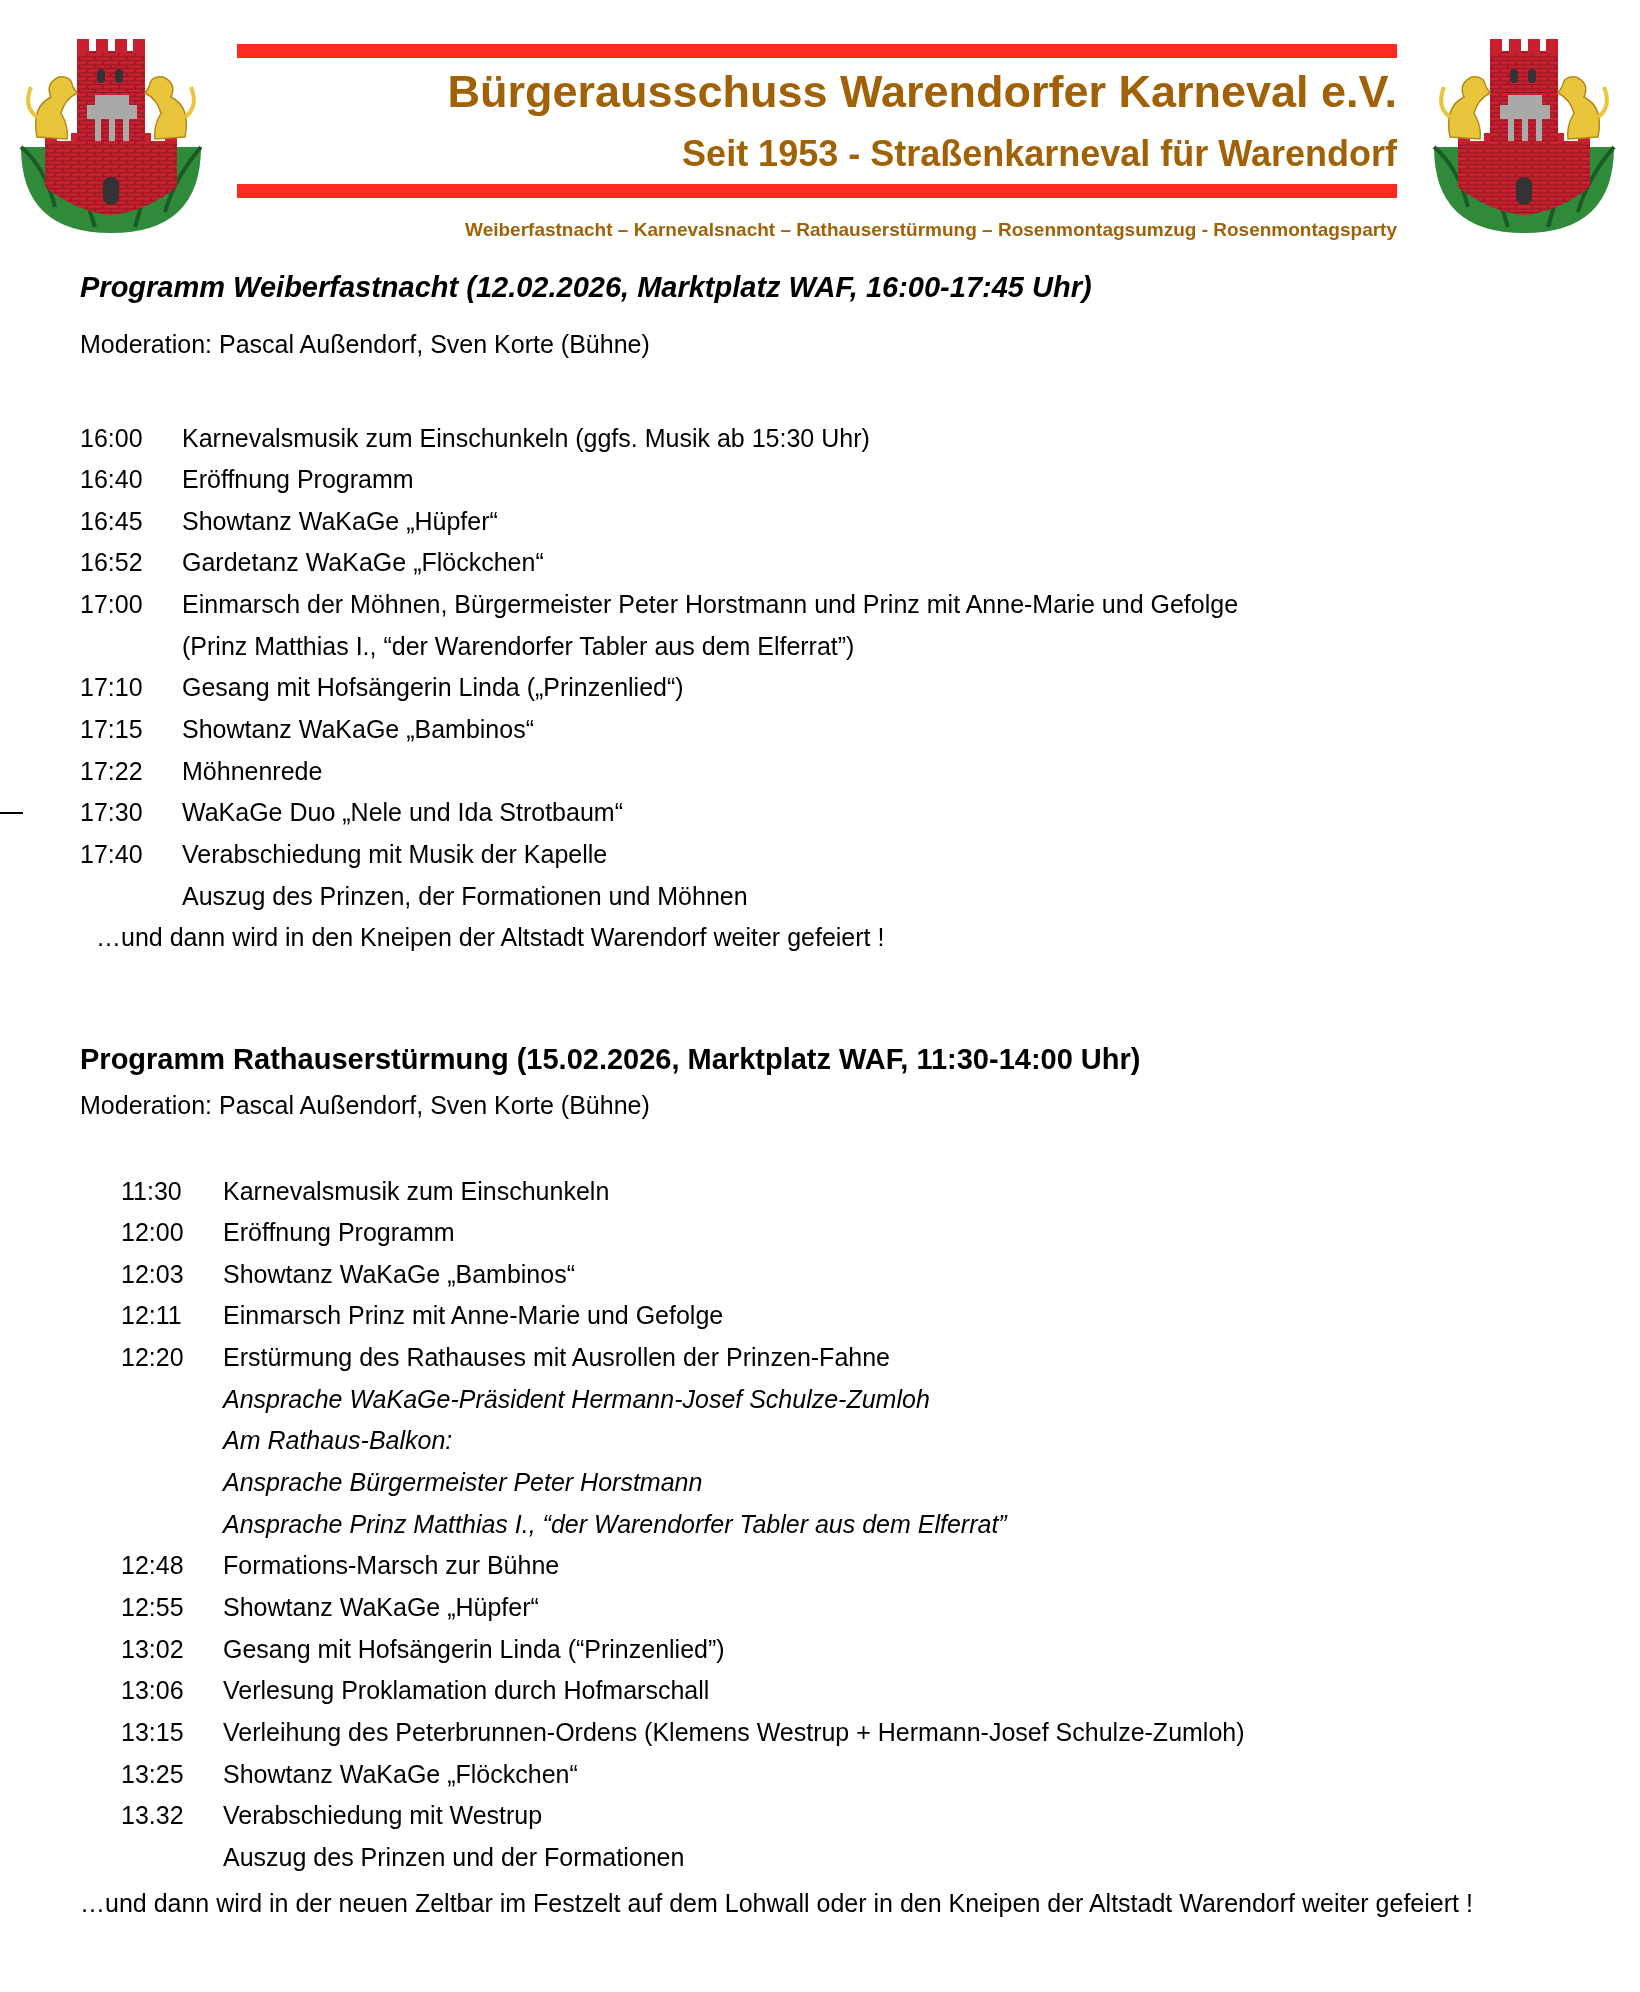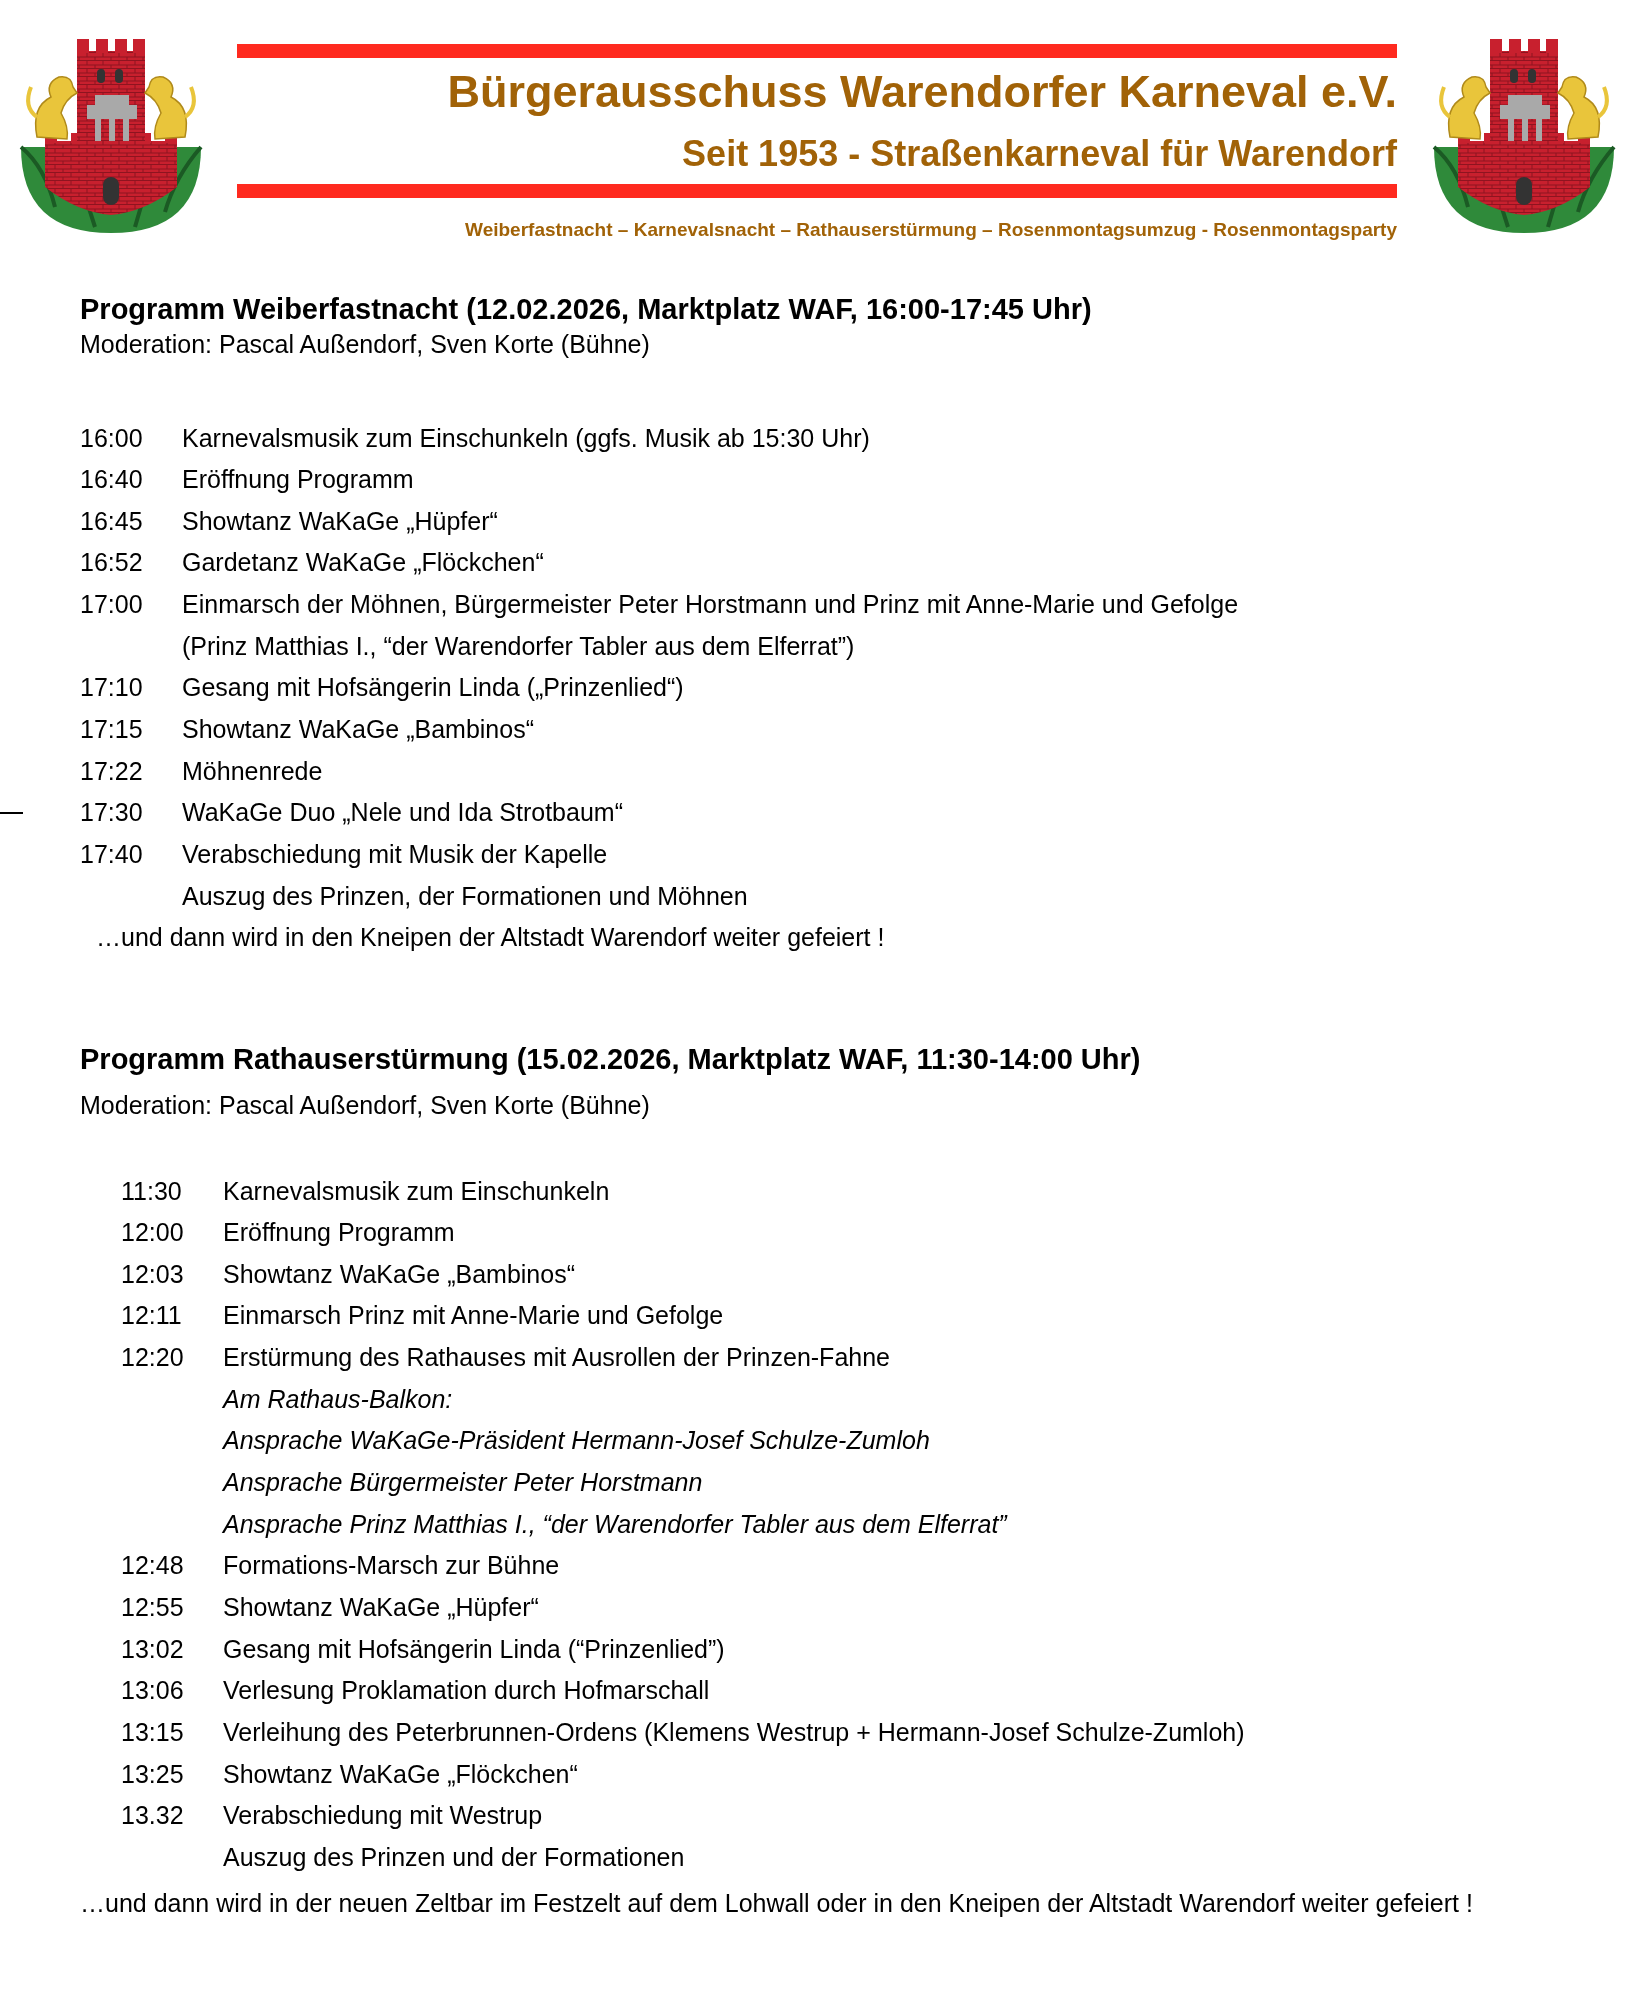--- a/index.html
+++ b/index.html
@@ -95,21 +95,21 @@
     <path d="M170 80 Q184 70 176 50" stroke="#e9c53b" stroke-width="4" fill="none"></path>
   </svg>
 </div>
 
 <div class="bar" style="top:44px;"></div>
 <div class="hdr-line hdr-title">Bürgerausschuss Warendorfer Karneval e.V.</div>
 <div class="hdr-line hdr-sub">Seit 1953 - Straßenkarneval für Warendorf</div>
 <div class="bar" style="top:184px;"></div>
 <div class="hdr-line hdr-tag">Weiberfastnacht – Karnevalsnacht – Rathauserstürmung – Rosenmontagsumzug - Rosenmontagsparty</div>
 
-<div class="sec-heading" style="top:291px;">Programm Weiberfastnacht (12.02.2026, Marktplatz WAF, 16:00-17:45 Uhr)</div>
+<div class="sec-heading" style="top:269px;font-style:italic;">Programm Weiberfastnacht (12.02.2026, Marktplatz WAF, 16:00-17:45 Uhr)</div>
 <div class="sec-mod" style="top:326px;">Moderation: Pascal Außendorf, Sven Korte (Bühne)</div>
 <div class="rows" id="rows-0" style="top:417.5px;">
     <div class="row">
       <span class="time">16:00</span>
       <span class="desc">Karnevalsmusik zum Einschunkeln (ggfs. Musik ab 15:30 Uhr)</span>
     </div>
     <div class="row">
       <span class="time">16:40</span>
       <span class="desc">Eröffnung Programm</span>
     </div>
@@ -178,25 +178,25 @@
     <div class="row">
       <span class="time">12:11</span>
       <span class="desc">Einmarsch Prinz mit Anne-Marie und Gefolge</span>
     </div>
     <div class="row">
       <span class="time">12:20</span>
       <span class="desc">Erstürmung des Rathauses mit Ausrollen der Prinzen-Fahne</span>
     </div>
     <div class="row italic">
       <span class="time"></span>
+      <span class="desc">Ansprache WaKaGe-Präsident Hermann-Josef Schulze-Zumloh</span>
+    </div>
+    <div class="row italic">
+      <span class="time"></span>
       <span class="desc">Am Rathaus-Balkon:</span>
-    </div>
-    <div class="row italic">
-      <span class="time"></span>
-      <span class="desc">Ansprache WaKaGe-Präsident Hermann-Josef Schulze-Zumloh</span>
     </div>
     <div class="row italic">
       <span class="time"></span>
       <span class="desc">Ansprache Bürgermeister Peter Horstmann</span>
     </div>
     <div class="row italic">
       <span class="time"></span>
       <span class="desc">Ansprache Prinz Matthias I., “der Warendorfer Tabler aus dem Elferrat”</span>
     </div>
     <div class="row">

